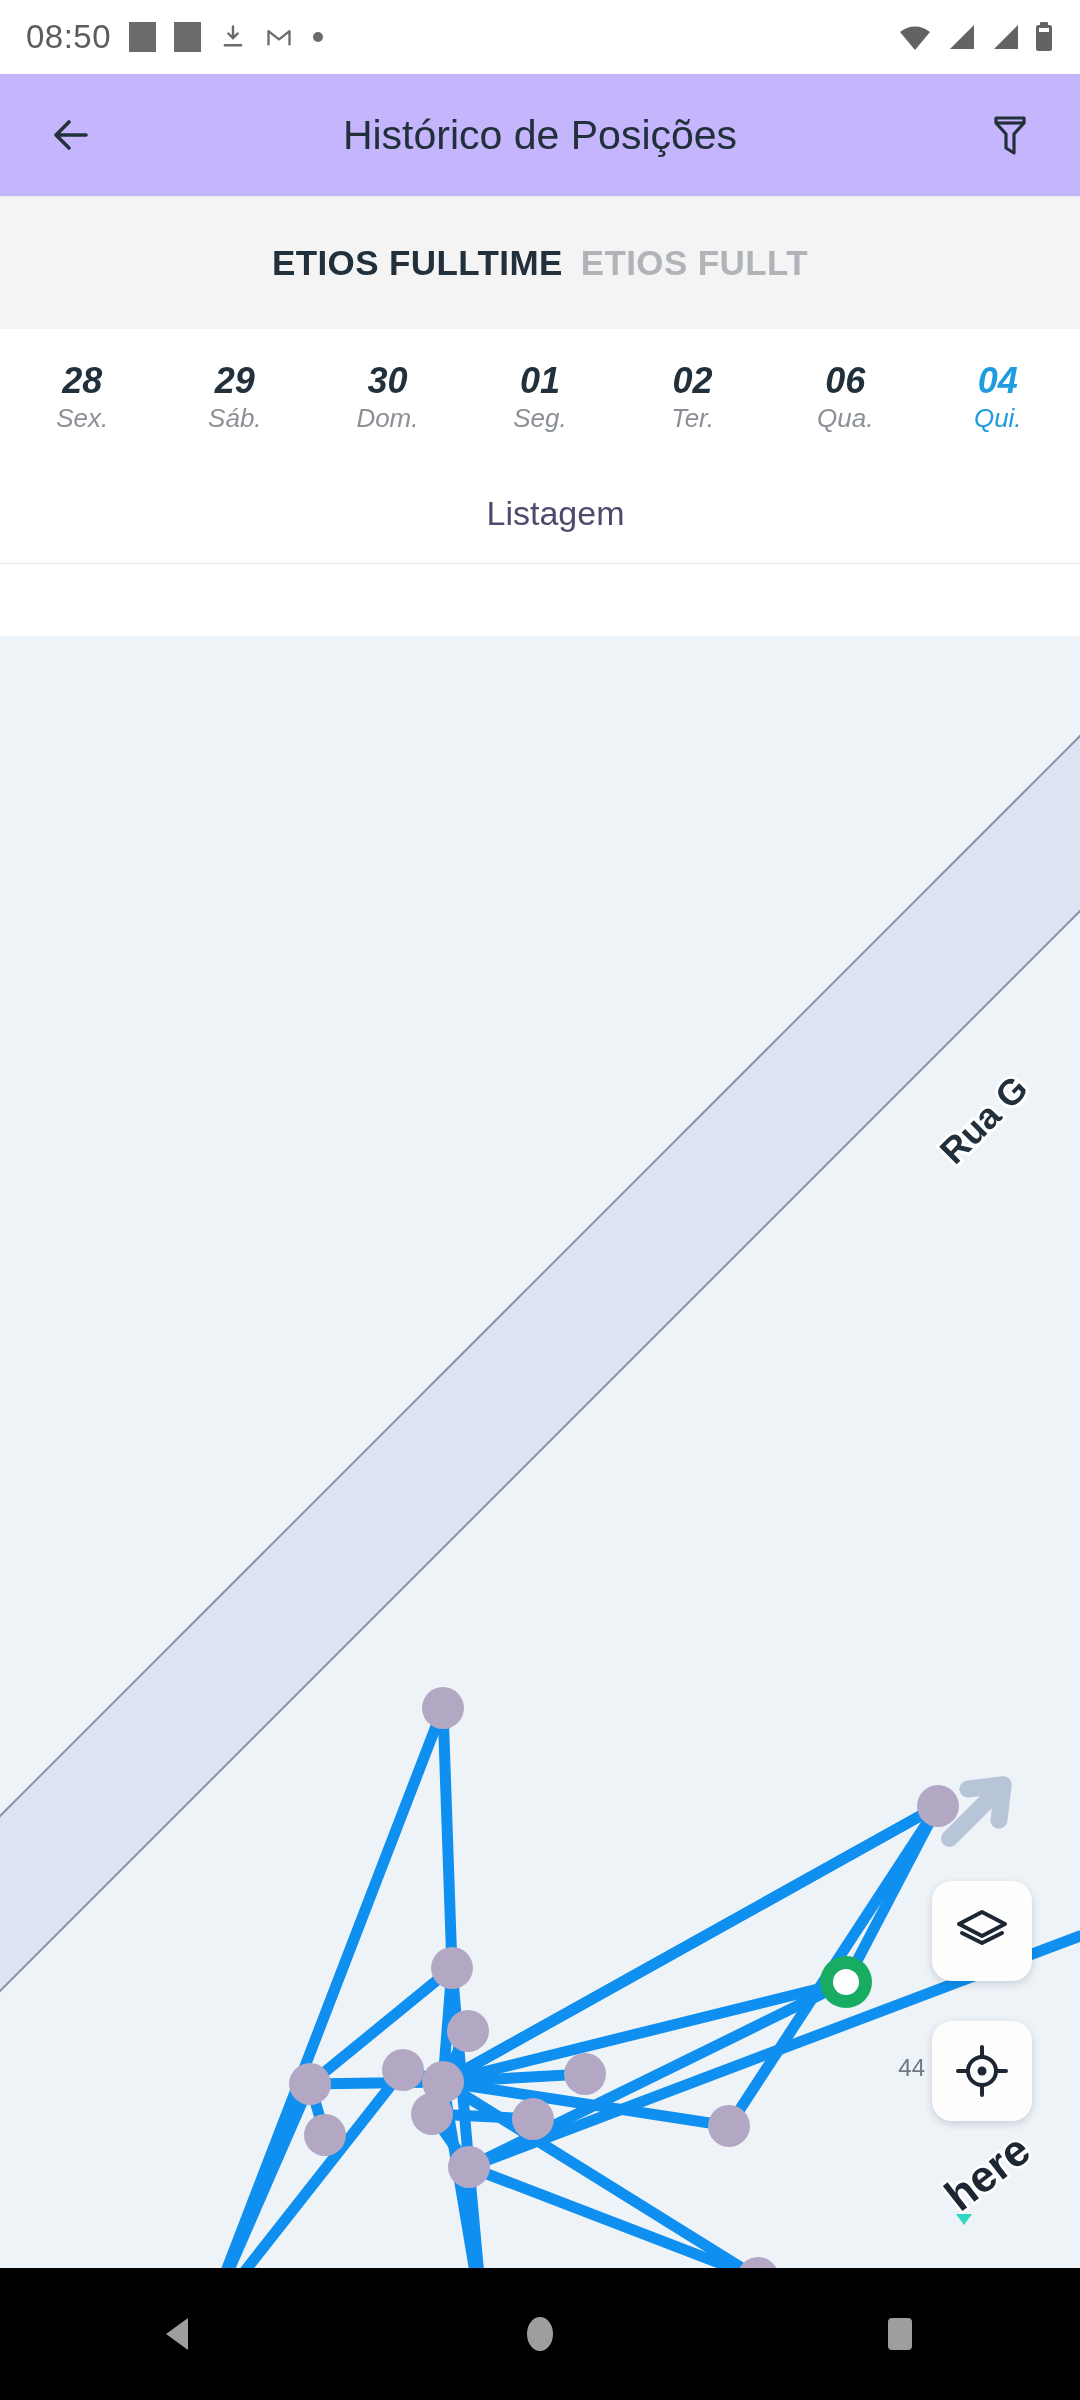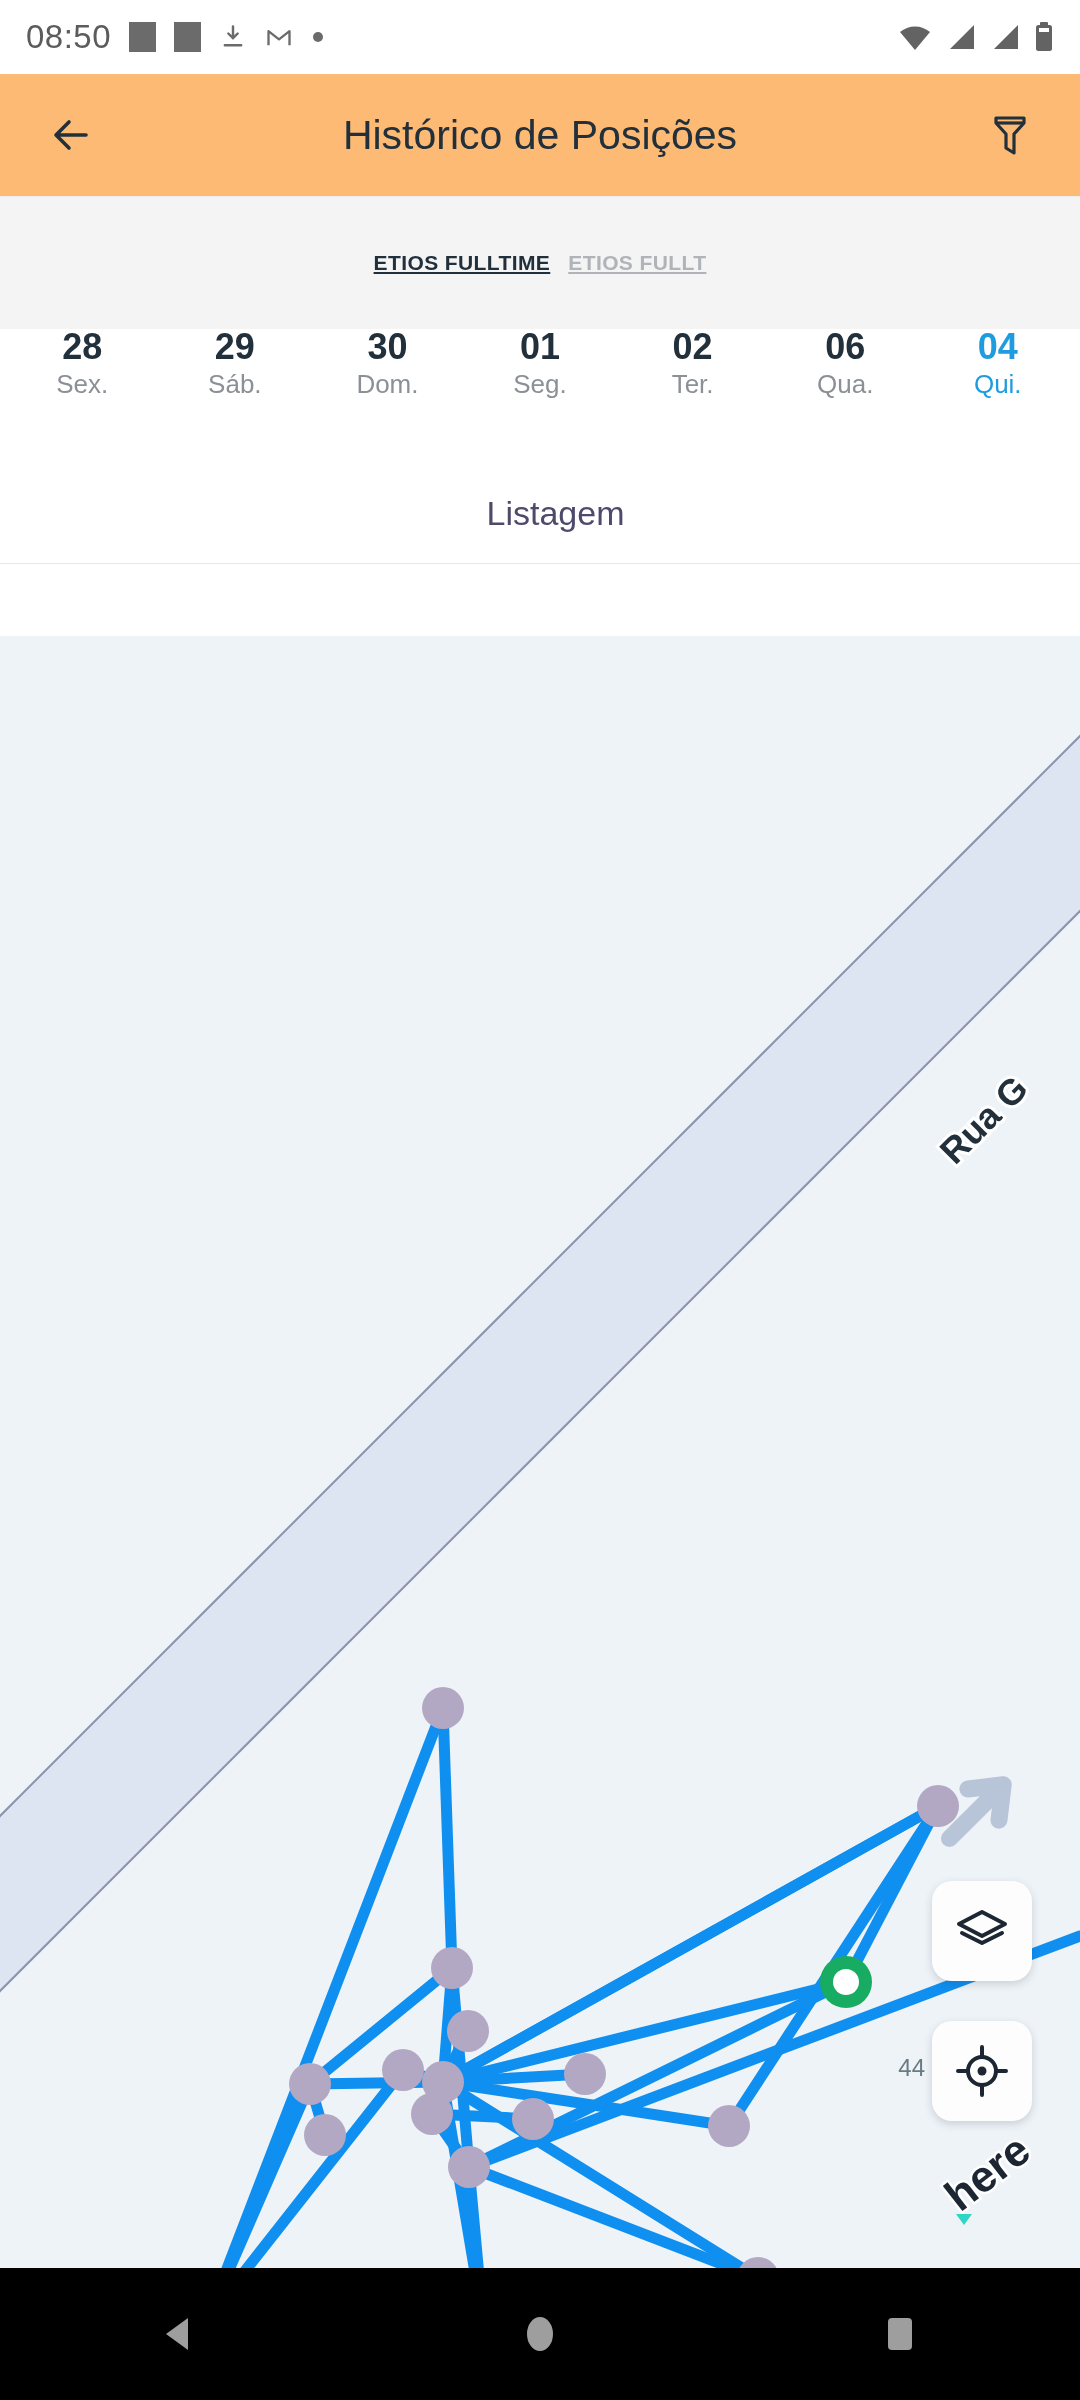--- a/index.html
+++ b/index.html
@@ -23,21 +23,21 @@
   #clock { font-size:33px; color:#5c5c5c; letter-spacing:.5px; }
   .notif-sq { width:27px; height:30px; background:#6b6b6b; }
   .notif-ic { width:28px; height:30px; display:block; }
   #status-right {
     position:absolute; right:26px; top:0; height:100%;
     display:flex; align-items:center; gap:14px;
   }
 
   
   #app-bar {
-    height:122px; background:#fdba74;
+    height:122px; background:#c4b5fd;
     display:flex; align-items:center;
     padding:0 34px; position:relative;
   }
   #page-title {
     position:absolute; left:0; right:0; text-align:center;
     font-size:41px; color:#22303c; font-weight:400;
     pointer-events:none;
   }
   .bar-icon-btn {
     width:72px; height:72px; display:flex;
@@ -48,31 +48,32 @@
   #filter-btn { margin-left:auto; }
 
   
   #vehicle-strip {
     height:133px; background:#f4f4f5;
     display:flex; align-items:center; justify-content:center;
     gap:18px;
     border-top:1px solid #ececee;
   }
   .vehicle-chip {
-    font-size:21px; font-weight:700; letter-spacing:.4px;
-    cursor:pointer; white-space:nowrap;text-decoration:underline;
+    font-size:35px; font-weight:700; letter-spacing:.4px;
+    cursor:pointer; white-space:nowrap;
   }
   .vehicle-chip.active { color:#22303c; }
   .vehicle-chip.inactive { color:#b0b3b8; }
 
   
   #date-strip {
     height:135px; background:#fff;
-    display:flex; align-items:flex-start;
+    display:flex; align-items:center;
     padding:0 6px;
+    font-style:italic;
   }
   .date-cell {
     flex:1; display:flex; flex-direction:column;
     align-items:center; justify-content:center;
     gap:6px; cursor:pointer;
   }
   .date-num { font-size:36px; font-weight:700; color:#22303c; line-height:1; }
   .date-dow { font-size:26px; color:#8b9096; line-height:1; }
   .date-cell.selected .date-num,
   .date-cell.selected .date-dow { color:#1f9ce0; }

